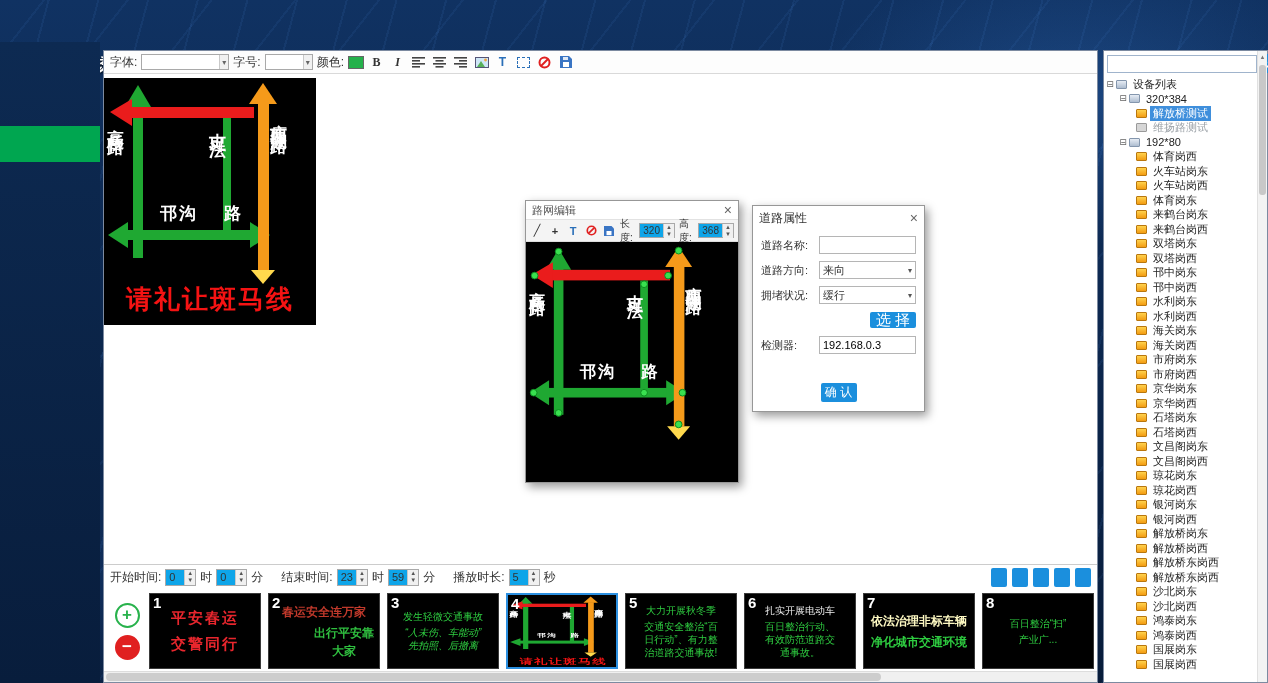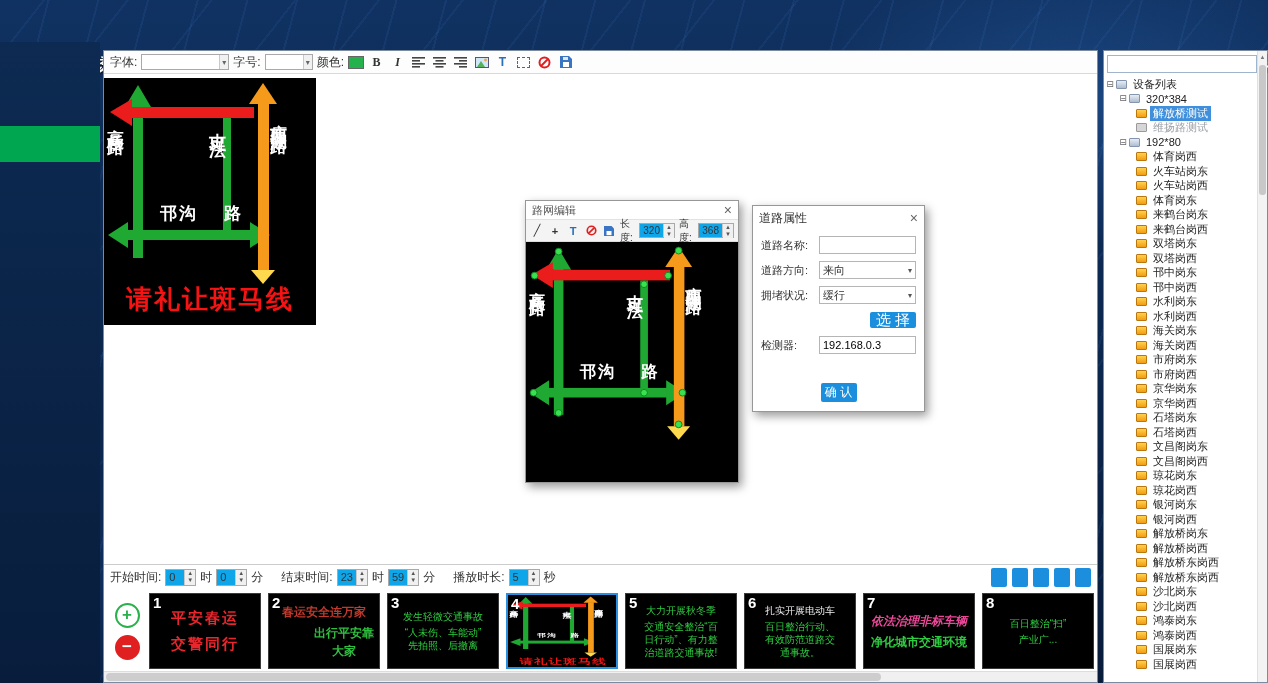--- a/index.html
+++ b/index.html
@@ -315,21 +315,21 @@
             <div class="tnum">2</div>
             <div class="tbody">
               <div class="l1" style="color: rgb(192, 57, 43);">春运安全连万家</div>
               <div class="lr" style="color: rgb(47, 191, 63); margin-left: 40px;">出行平安靠大家</div>
             </div>
           </div>
           <div class="thumb sz-s">
             <div class="tnum">3</div>
             <div class="tbody">
               <div class="l1" style="color: rgb(46, 204, 64);">发生轻微交通事故</div>
-              <div class="lr" style="color: rgb(46, 204, 64);">“人未伤、车能动”
+              <div class="lr" style="color: rgb(46, 204, 64); font-style: italic;">“人未伤、车能动”
 先拍照、后撤离</div>
             </div>
           </div>
         </div>
       <div class="thumb seldiag">
         <div class="tnum">4</div>
         <div class="diagwrap">
           <div class="diag">
             <svg class="dsvg">
                 <use href="#diagsym"></use>
@@ -359,21 +359,21 @@
             <div class="tbody">
               <div class="l1" style="color: rgb(238, 238, 238);">扎实开展电动车</div>
               <div class="lr" style="color: rgb(46, 204, 64);">百日整治行动、
 有效防范道路交
 通事故。</div>
             </div>
           </div>
           <div class="thumb sz-m">
             <div class="tnum">7</div>
             <div class="tbody">
-              <div class="l1" style="color: #ec4899; font-style: italic;">依法治理非标车辆</div>
+              <div class="l1" style="color: #fef9c3;">依法治理非标车辆</div>
               <div class="lr" style="color: rgb(46, 204, 64);">净化城市交通环境</div>
             </div>
           </div>
           <div class="thumb sz-s">
             <div class="tnum">8</div>
             <div class="tbody">
               <div class="l1" style="color: rgb(46, 204, 64);">百日整治“扫”</div>
               <div class="lr" style="color: rgb(46, 204, 64);">产业广...</div>
             </div>
           </div>

